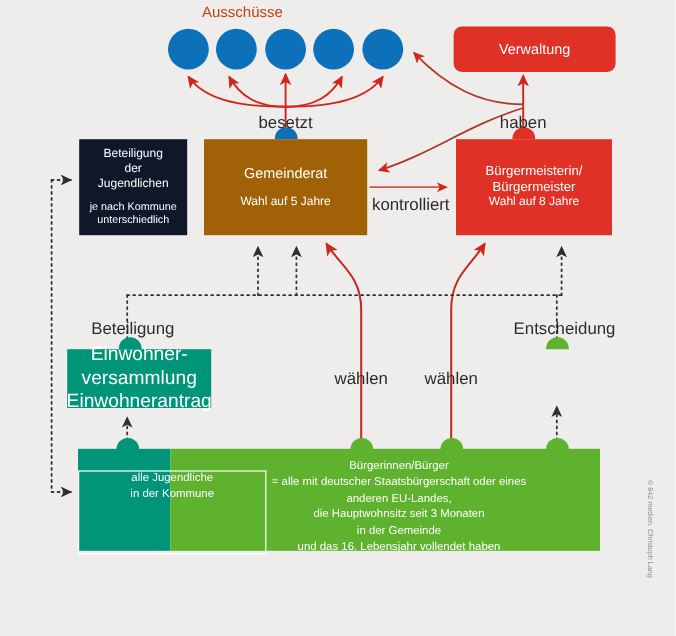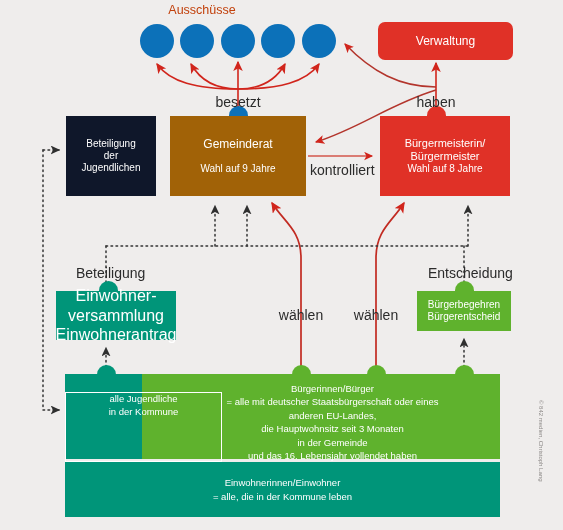--- a/index.html
+++ b/index.html
@@ -237,69 +237,63 @@
     <span>Verwaltung</span>
   </div>
 
   <div class="tab blue" style="left:229px; top:106px"></div>
   <div class="tab red" style="left:427px; top:106px"></div>
 
   <div class="node" id="beteiligung">
     <span style="white-space:pre-line">Beteiligung
 der
 Jugendlichen</span>
+    <span class="sub" style="white-space:pre-line">je nach Kommune
+unterschiedlich</span>
   </div>
 
   <div class="node" id="gemeinderat">
     <span>Gemeinderat</span>
-    <span class="sub">Wahl auf 9 Jahre</span>
+    <span class="sub">Wahl auf 5 Jahre</span>
   </div>
 
   <div class="node" id="buergermeister">
     <span style="white-space:pre-line">Bürgermeisterin/
 Bürgermeister</span>
     <span class="sub">Wahl auf 8 Jahre</span>
   </div>
 
   <div class="tab teal" style="left:99px; top:281px"></div>
   <div class="tab green" style="left:455px; top:281px"></div>
 
   <div class="node" id="einwohnerversammlung">
     <span style="white-space:pre-line">Einwohner-
 versammlung
 Einwohnerantrag</span>
   </div>
 
-  <div class="node" id="buergerbegehren">
-    <span style="white-space:pre-line">Bürgerbegehren
-Bürgerentscheid</span>
-  </div>
 
   <div class="tab teal" style="left:97px; top:365px"></div>
   <div class="tab green" style="left:292px; top:365px"></div>
   <div class="tab green" style="left:367px; top:365px"></div>
   <div class="tab green" style="left:455px; top:365px"></div>
 
   <div id="bottom-block">
     <div id="band-teal-top"></div>
     <div id="band-green"></div>
     <div id="buerger-text">Bürgerinnen/Bürger
 = alle mit deutscher Staatsbürgerschaft oder eines
 anderen EU-Landes,
 die Hauptwohnsitz seit 3 Monaten
 in der Gemeinde
 und das 16. Lebensjahr vollendet haben</div>
     <div id="jugend-box">
       <span>alle Jugendliche
 in der Kommune</span>
     </div>
-    <div id="band-teal-bottom">
-      <span>Einwohnerinnen/Einwohner
-= alle, die in der Kommune leben</span>
-    </div>
   </div>
 
   <div class="lbl" style="left:208px; top:93px; width:60px">besetzt</div>
 
   <div class="lbl" style="left:410px; top:93px; width:52px">haben</div>
 
   <div class="lbl" style="left:310px; top:161px; width:64px">kontrolliert</div>
 
   <div class="lbl" style="left:76px; top:264px; width:62px">Beteiligung</div>
 

